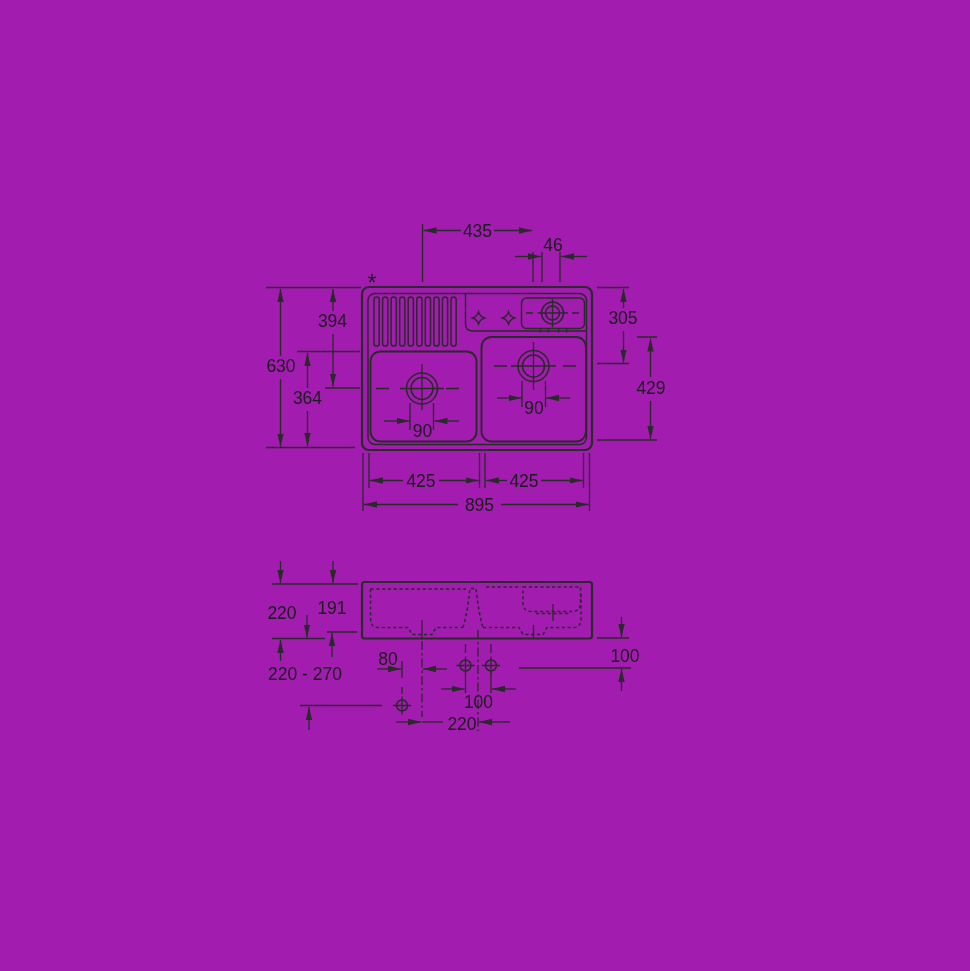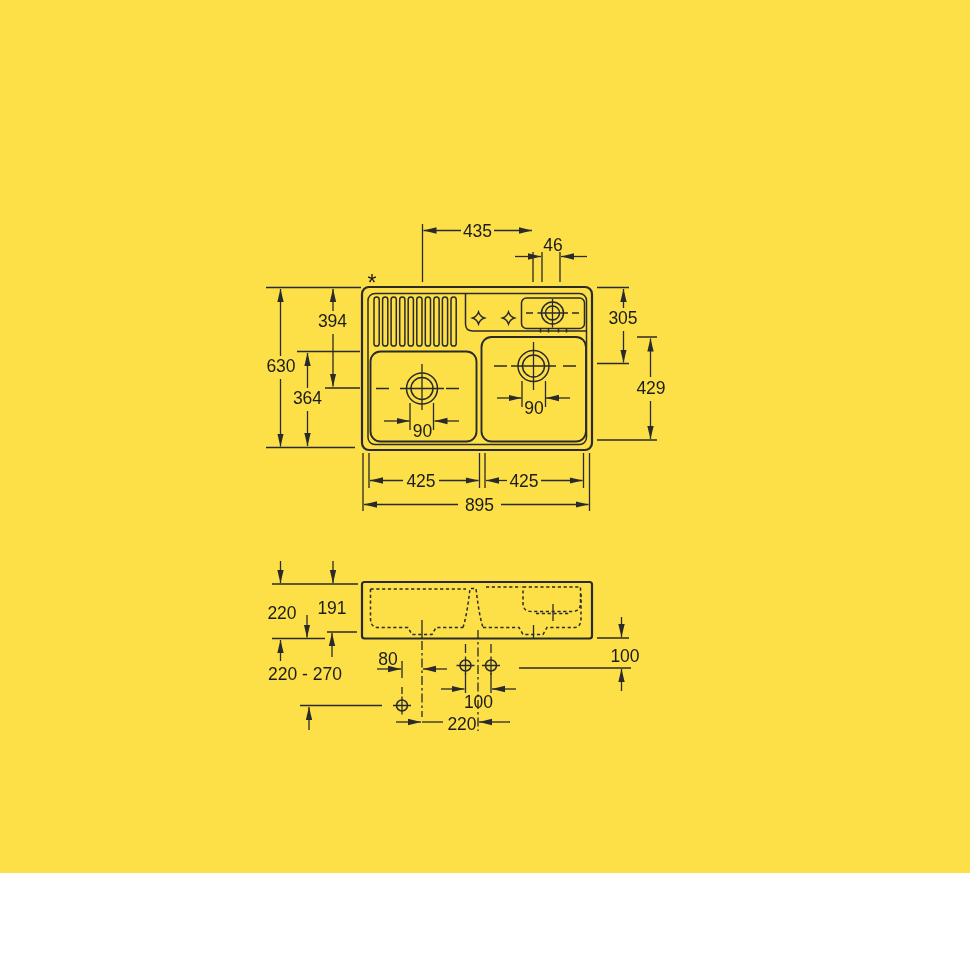--- a/index.html
+++ b/index.html
@@ -1,16 +1,16 @@
 <!DOCTYPE html>
 <html><head>
 <meta charset="utf-8">
 <style>
   html,body{margin:0;padding:0;background:#ffffff;}
-  .canvas{width:970px;height:873px;position:relative;background:#fde047;overflow:hidden;}
+  .canvas{width:970px;height:971px;position:relative;background:#a21caf;overflow:hidden;}
   svg{display:block;}
   svg text{
     font-family:"Liberation Sans", sans-serif;
     font-size:17.5px;
     fill:#1c1c1c;
     text-anchor:middle;
   }
   svg text.star{font-size:23px;}
   .ln{stroke:#2a2a2a;fill:none;}
   .w-outline{stroke-width:2.2;}

